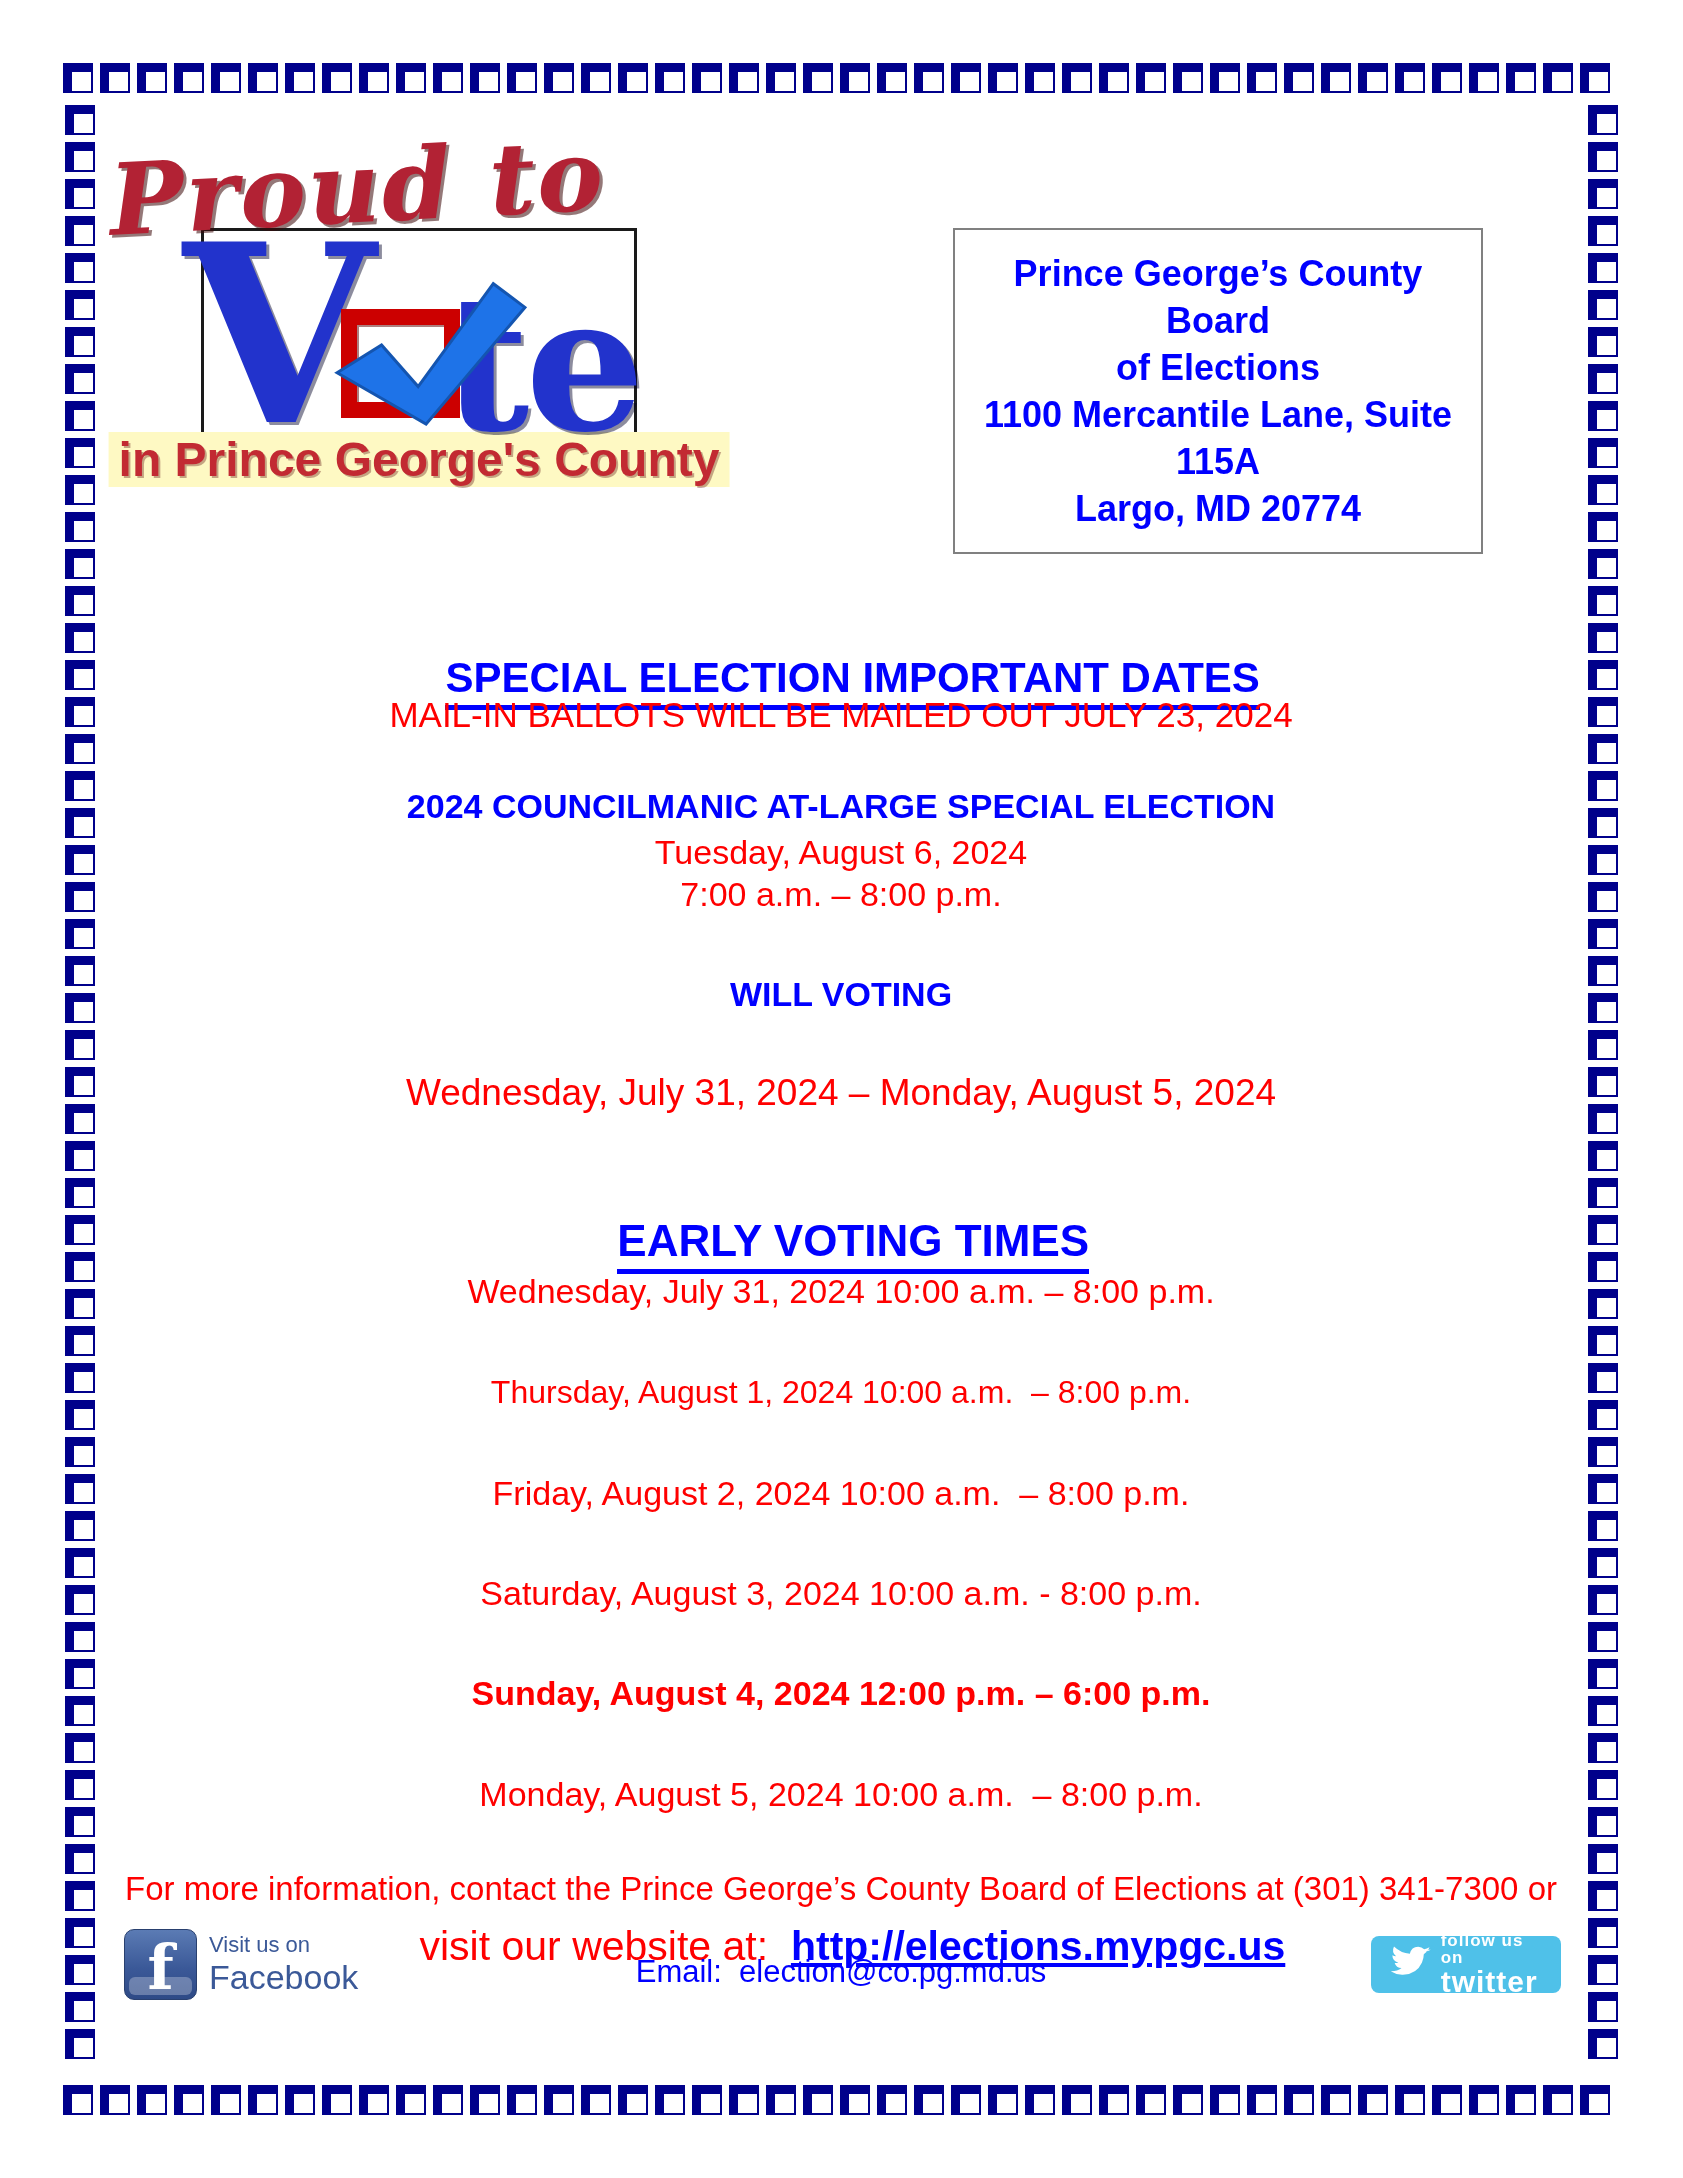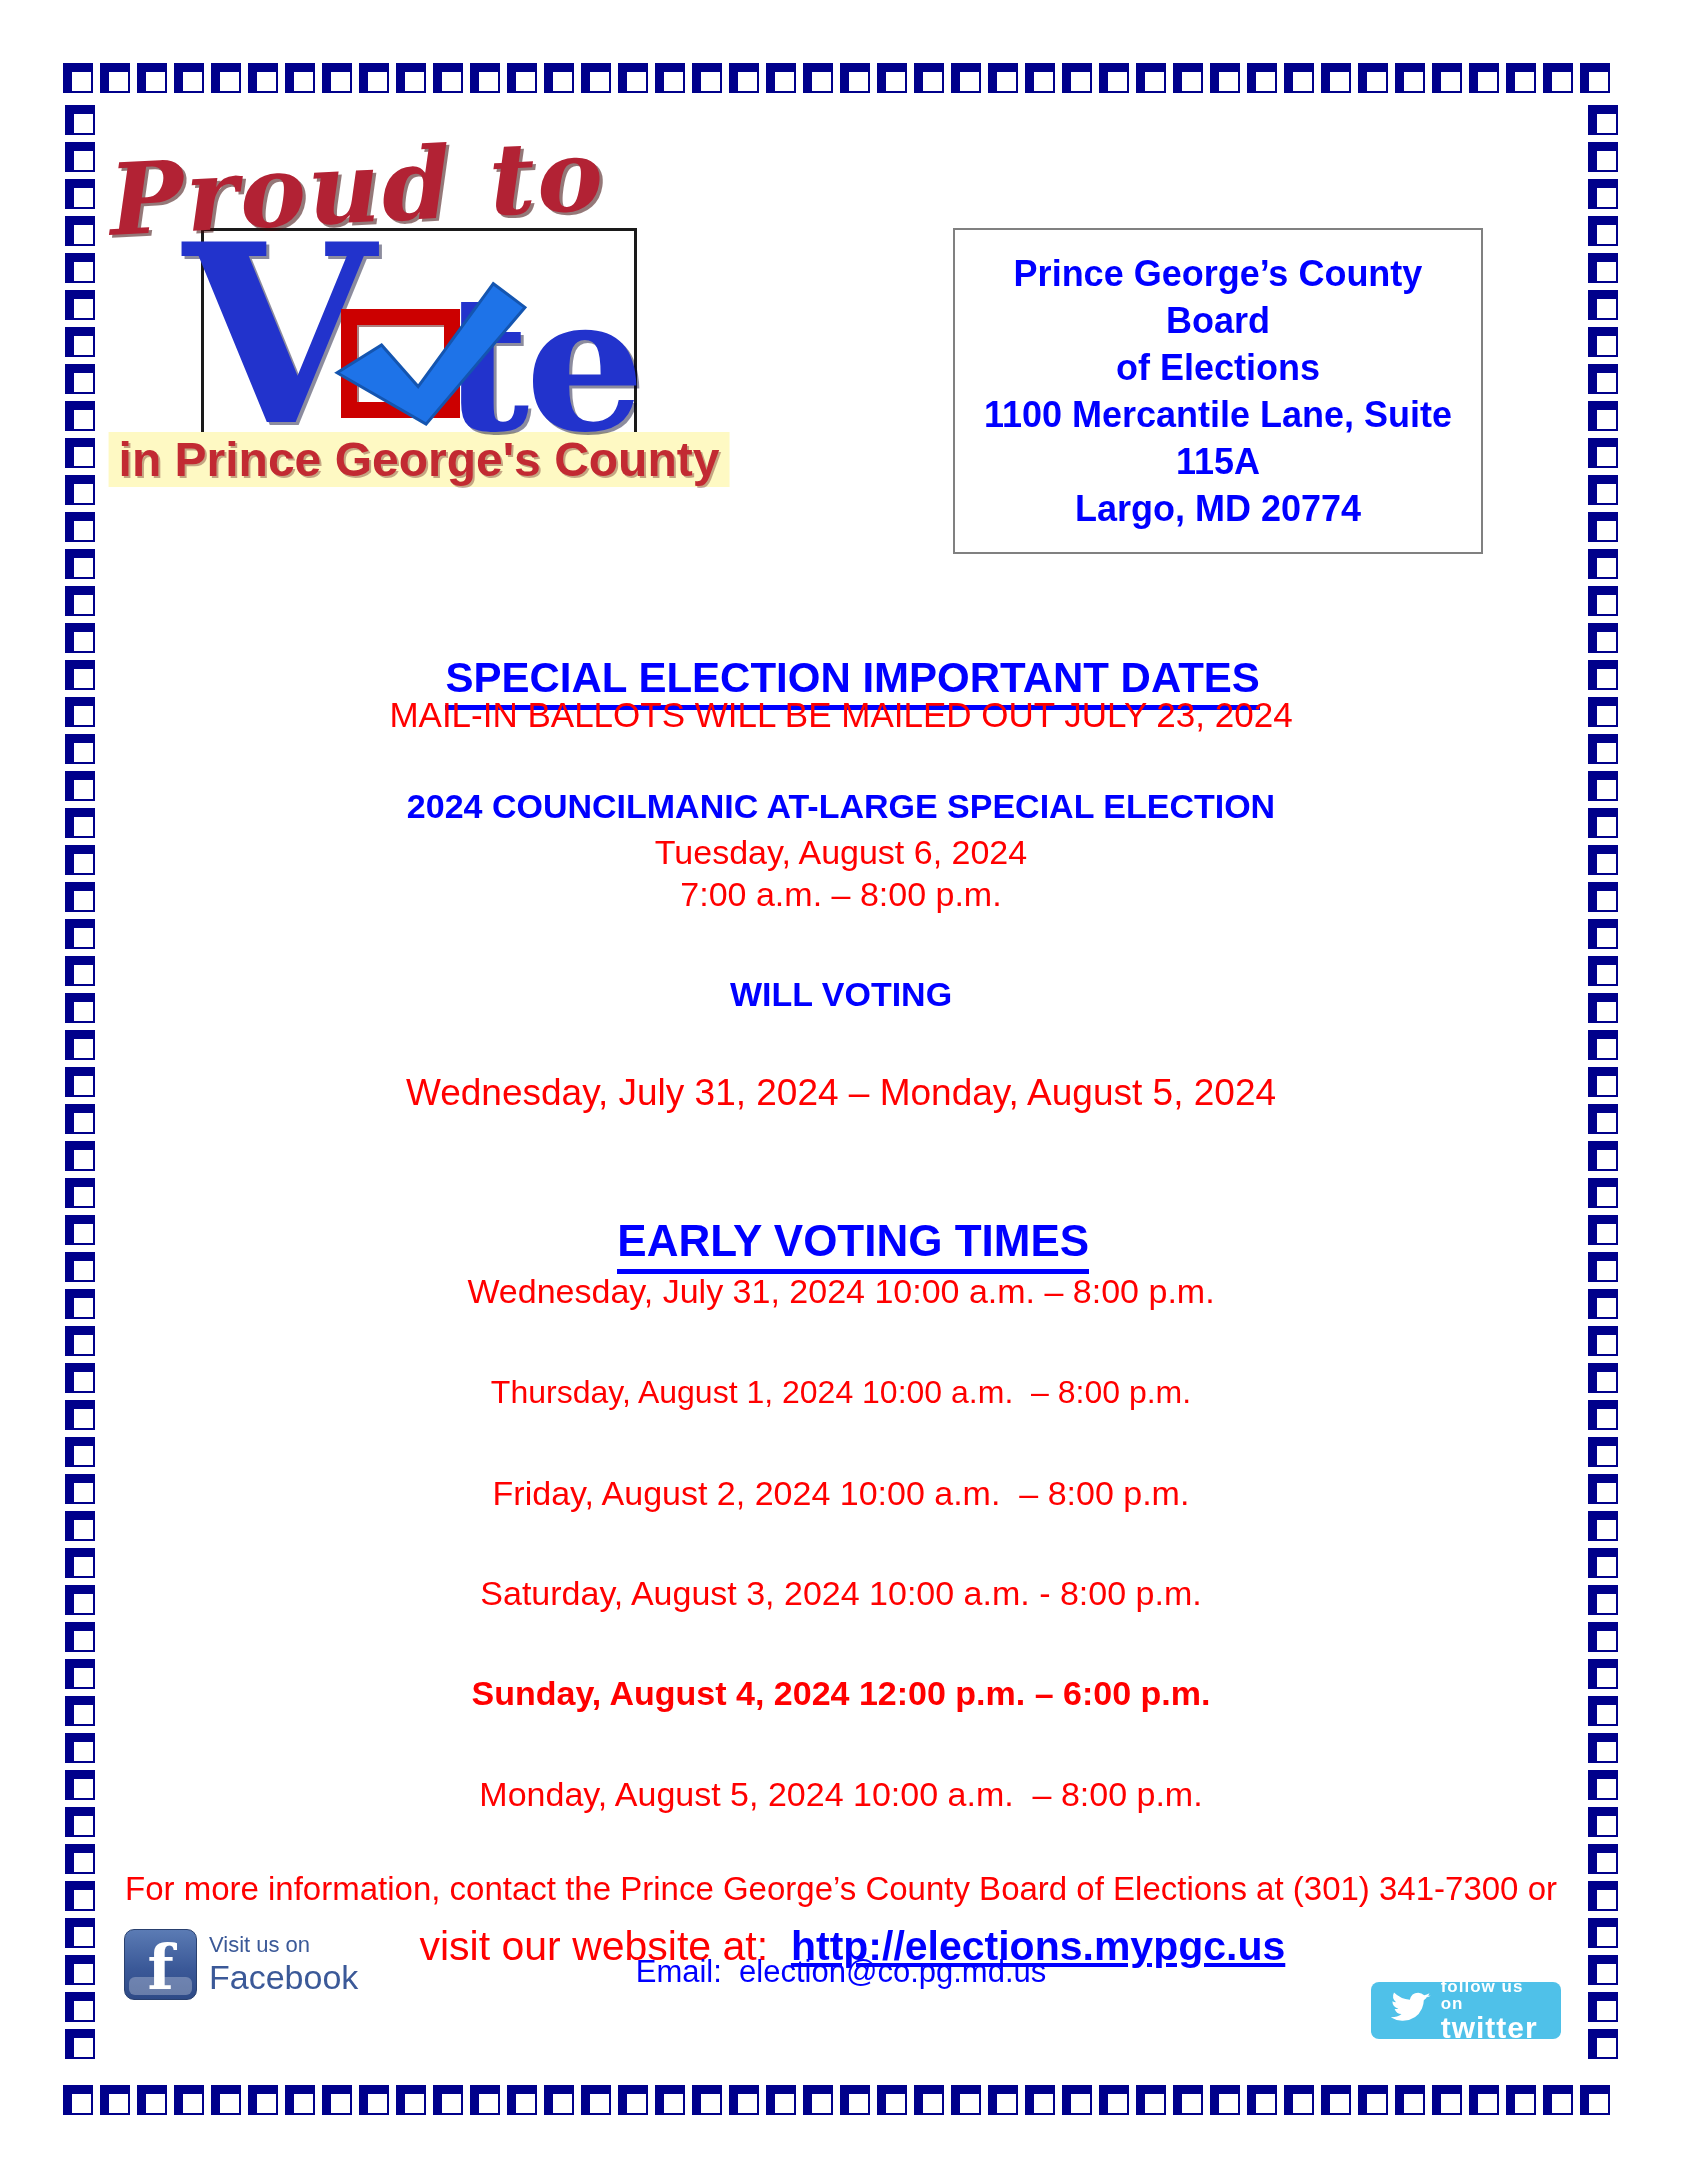--- a/index.html
+++ b/index.html
@@ -75,21 +75,21 @@
              background:linear-gradient(#5B7BB4 0%, #3B5998 55%, #2E4A86 100%);
              border:1px solid #29406f; position:relative; overflow:hidden; }
   .fb-tile::after { content:""; position:absolute; left:4px; right:4px; bottom:4px; height:18px;
                     border-radius:6px; background:rgba(255,255,255,.28); }
   .fb-f { position:absolute; left:50%; top:54%; transform:translate(-50%,-50%);
           color:#fff; font-family:"DejaVu Serif", serif; font-weight:bold; font-size:61px; line-height:1; }
   .fb-text-small { font-size:22px; color:#3B5998; }
   .fb-text-big   { font-size:34px; color:#3B5998; }
   .tw-badge { position:absolute; left:1371px; top:1936px; width:190px; height:57px;
               background:#4FC1E9; border-radius:8px; display:flex; align-items:center;
-              padding:0 12px; gap:8px; cursor:pointer;margin-top:46px; }
+              padding:0 12px; gap:8px; cursor:pointer; }
   .tw-text { color:#fff; line-height:1.02; }
   .tw-small { font-size:17px; font-weight:bold; letter-spacing:1px; }
   .tw-big   { font-size:30px; font-weight:bold; letter-spacing:1px; }
 </style>
 </head>
 <body>
 
 <div class="bstrip bstrip-top">
     <span class="bcell"></span>
     <span class="bcell"></span>

